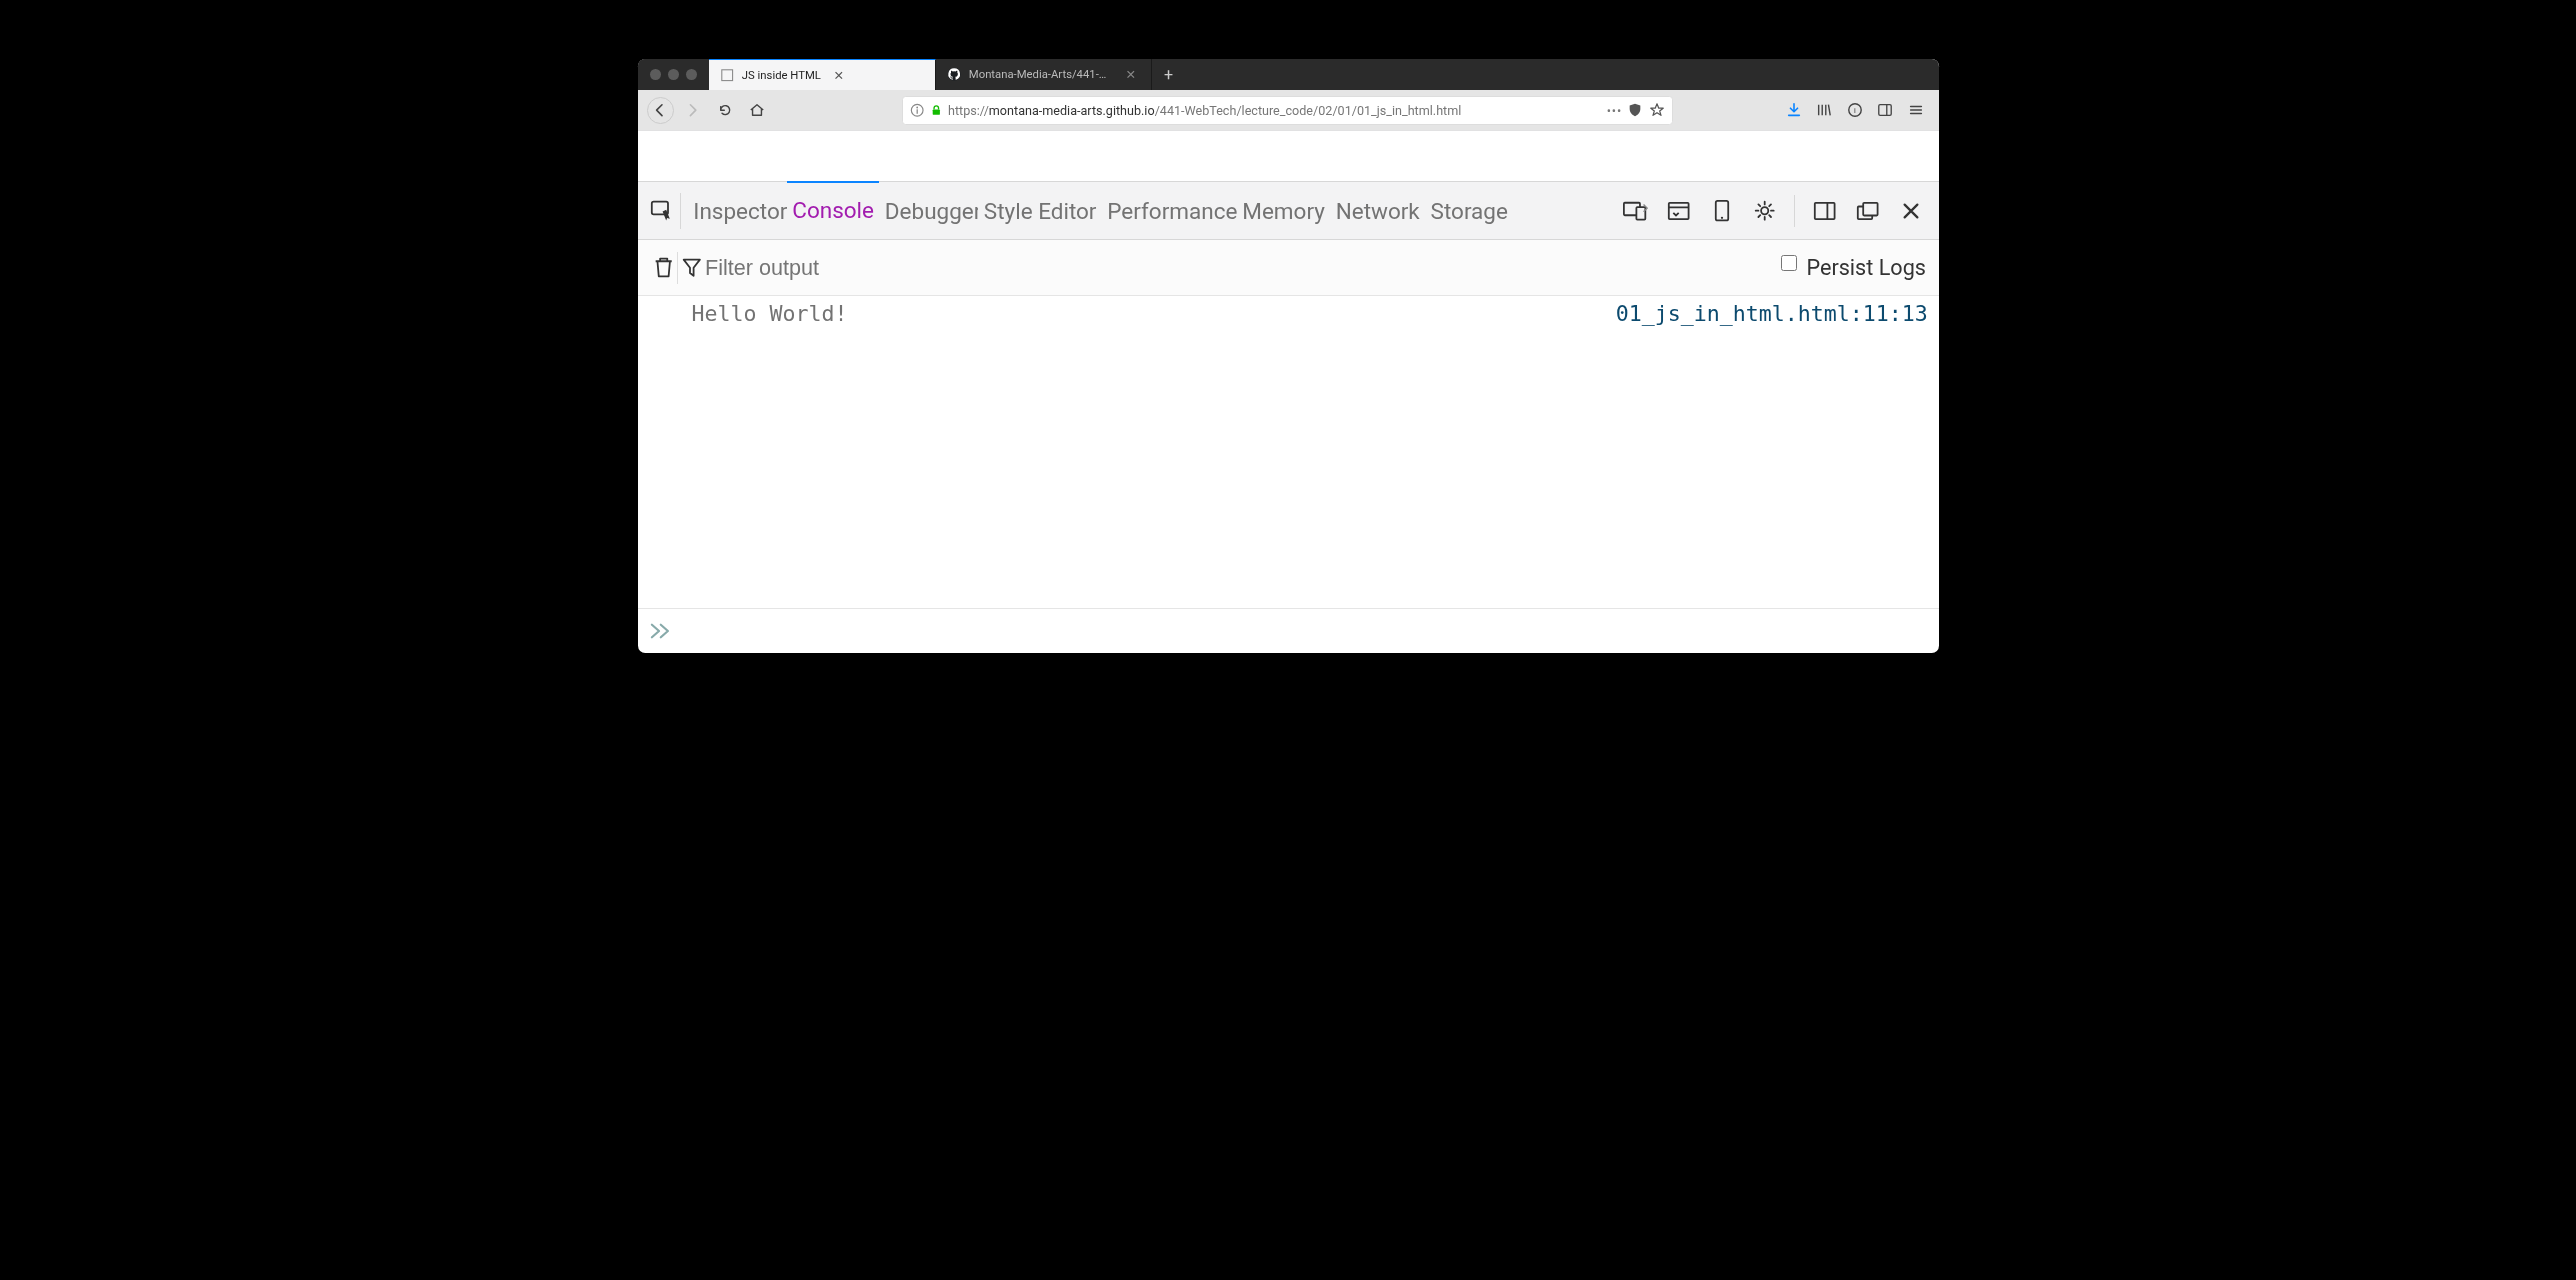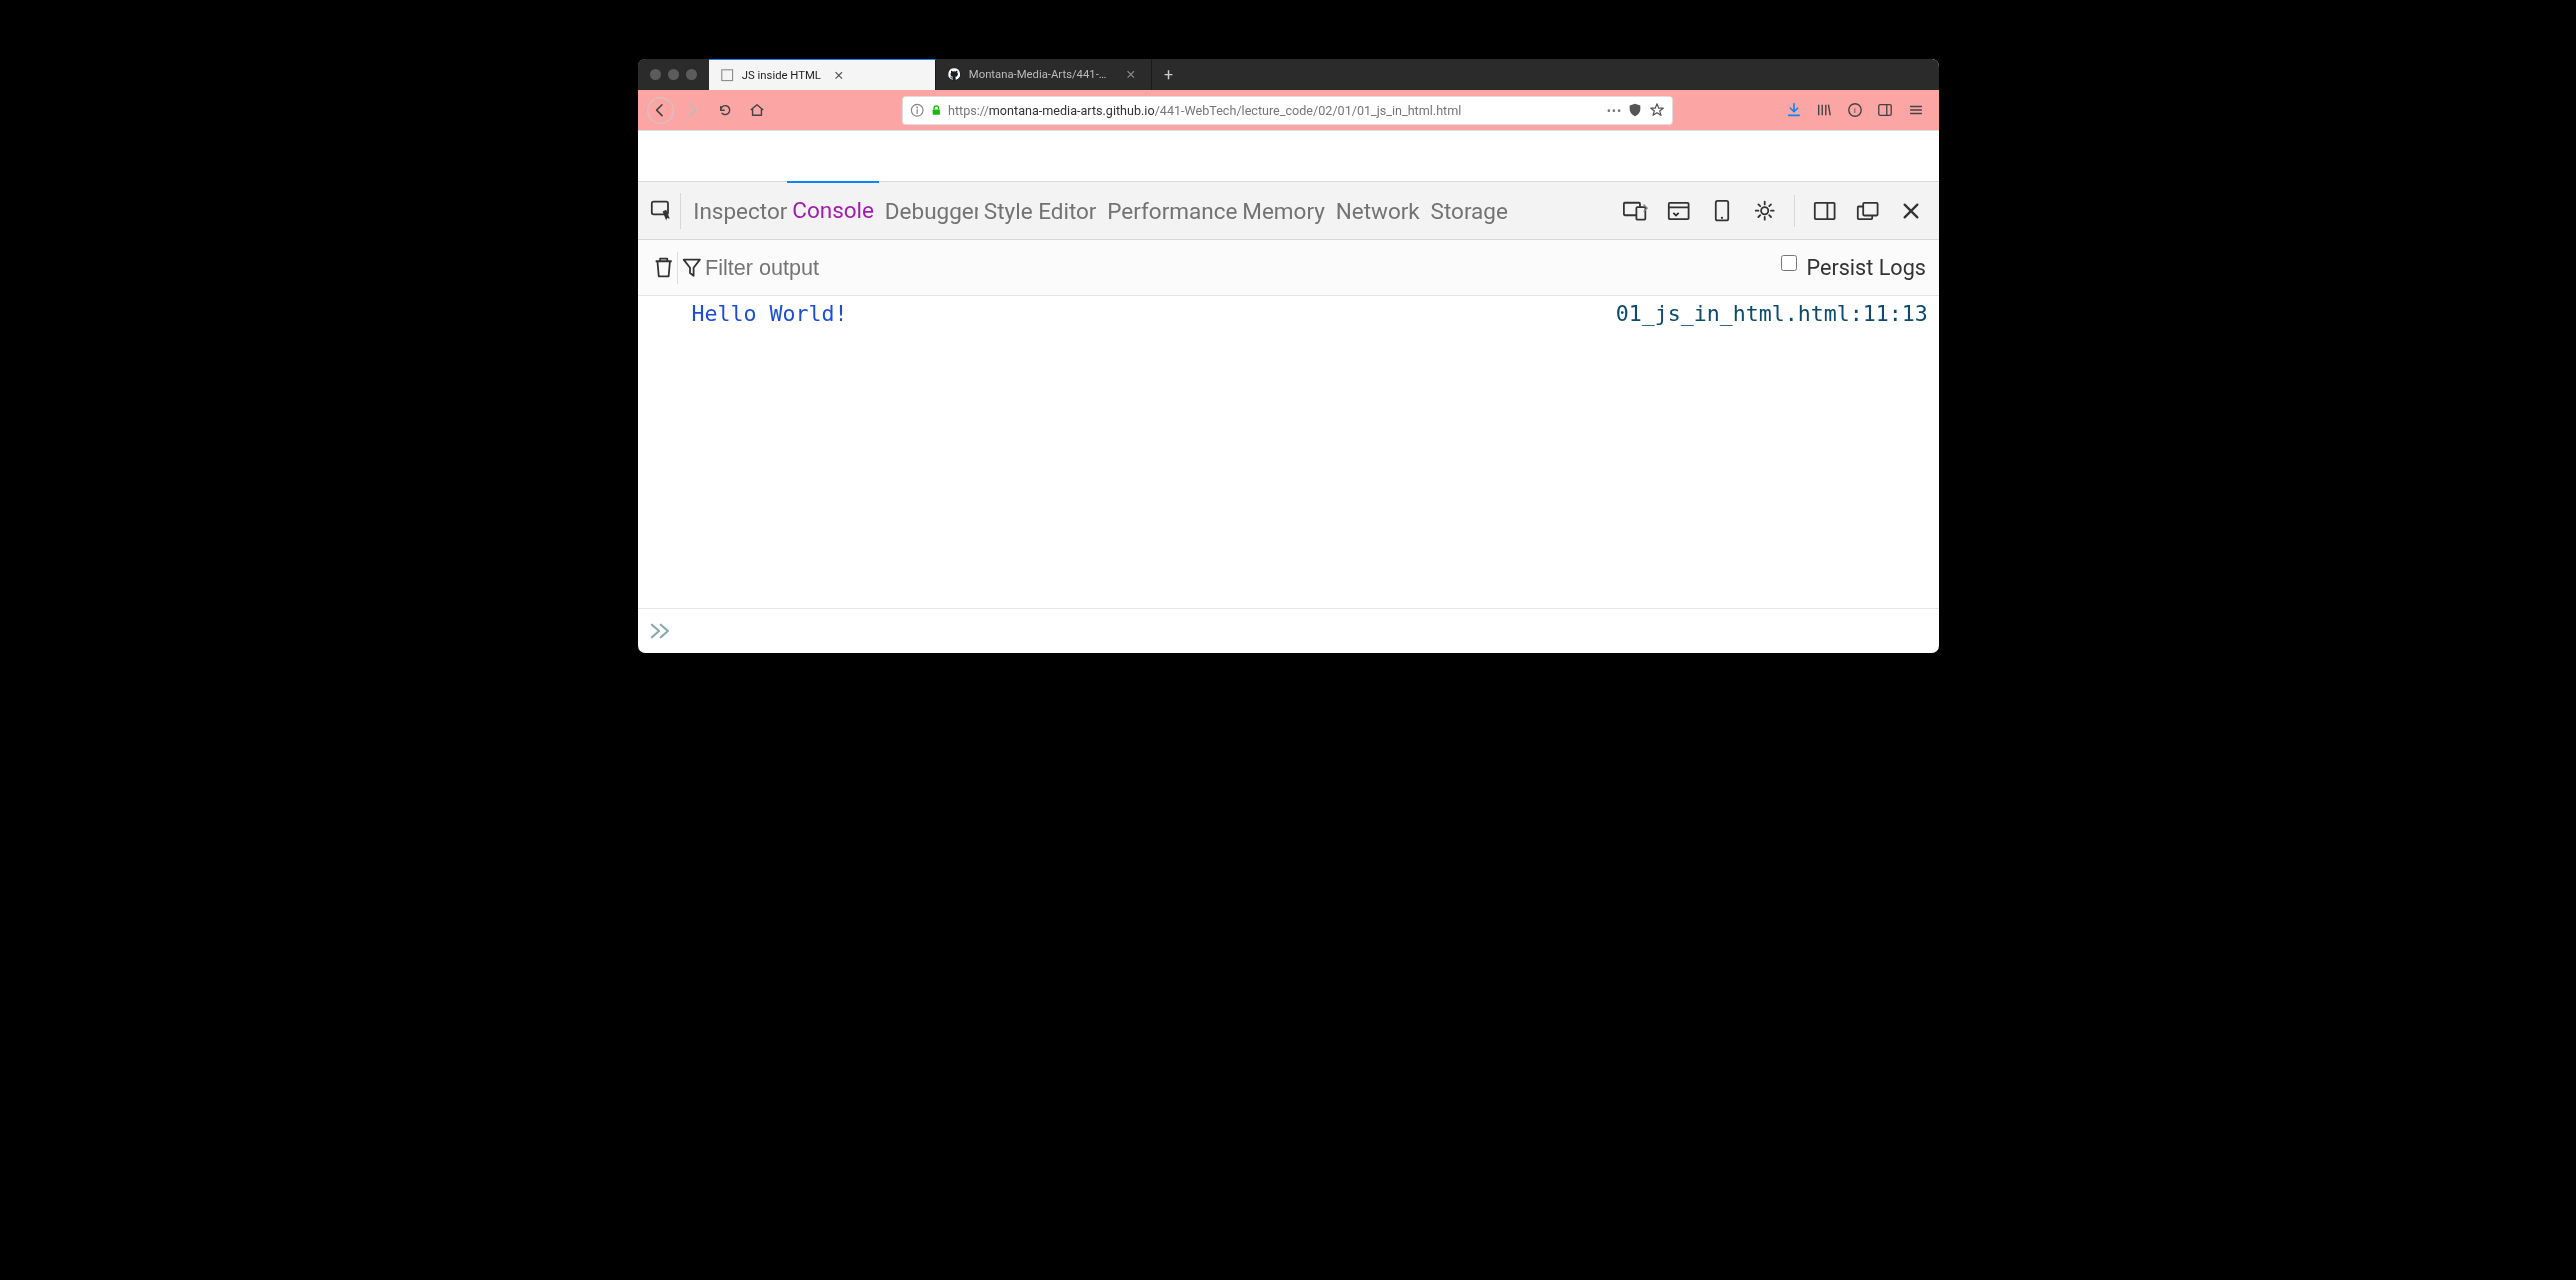--- a/index.html
+++ b/index.html
@@ -57,21 +57,21 @@
   .tab .favicon { width: 14.4px; height: 14.4px; flex-shrink: 0; }
   .tab .title { white-space: nowrap; overflow: hidden; text-overflow: ellipsis; }
   .tab.active .title { max-width: 135px; }
   .tab.inactive .title { max-width: 144px; color: #bbb; }
   .tab .close { color: #888; font-size: 12.6px; margin-left: 5.4px; cursor: pointer; }
   .tab.active .close { color: #555; }
   .newtab { width: 32px; display:flex;align-items:center;justify-content:center;color:#ccc;font-size:16px;cursor:pointer;}
   
   .toolbar {
     height: 41px;
-    background: #fca5a5;
+    background: #e5e5e5;
     border-bottom: 0.9px solid #e1e1e2;
     display: flex;
     align-items: center;
     padding: 0 9px;
     gap: 5.4px;
   }
   .tb-btn { width: 27px; height: 27px; display:flex;align-items:center;justify-content:center;color:#555;cursor:pointer;border-radius:3.6px;}
   .tb-btn.disabled { color: #bbb; }
   .back-circle { width:27px;height:27px;border:0.9px solid #ccc;border-radius:50%;display:flex;align-items:center;justify-content:center;}
   .urlbar {
@@ -137,21 +137,21 @@
     gap: 0;
   }
   .cf-icon { width:27px;height:27px;display:flex;align-items:center;justify-content:center;cursor:pointer;}
   .cf-sep { width:0.9px;height:32px;background:#ddd;}
   .cf-input { font-size:21.6px;color:#888;border:none;background:transparent;outline:none;flex:1;}
   .cf-persist { margin-left:auto;display:flex;align-items:flex-start;gap:9px;font-size:21.6px;color:#333;}
   .cf-persist input { width:16px;height:16px;}
   
   .console-output { flex:1; background:#fff; font-family: Menlo, Consolas, monospace; font-size:21.6px;}
   .console-row { display:flex; padding: 5.4px 10.8px 5.4px 54px; }
-  .console-msg { color:#1d4ed8; }
+  .console-msg { color:#737373; }
   .console-src { margin-left:auto; color:#0c4a6e; cursor:pointer;}
   
   .console-prompt {
     height: 45px;
     border-top:0.9px solid #e5e5e5;
     display:flex;
     align-items:center;
     padding:0 12.6px;
     font-family: Menlo, Consolas, monospace;
     color:#0a84ff;

